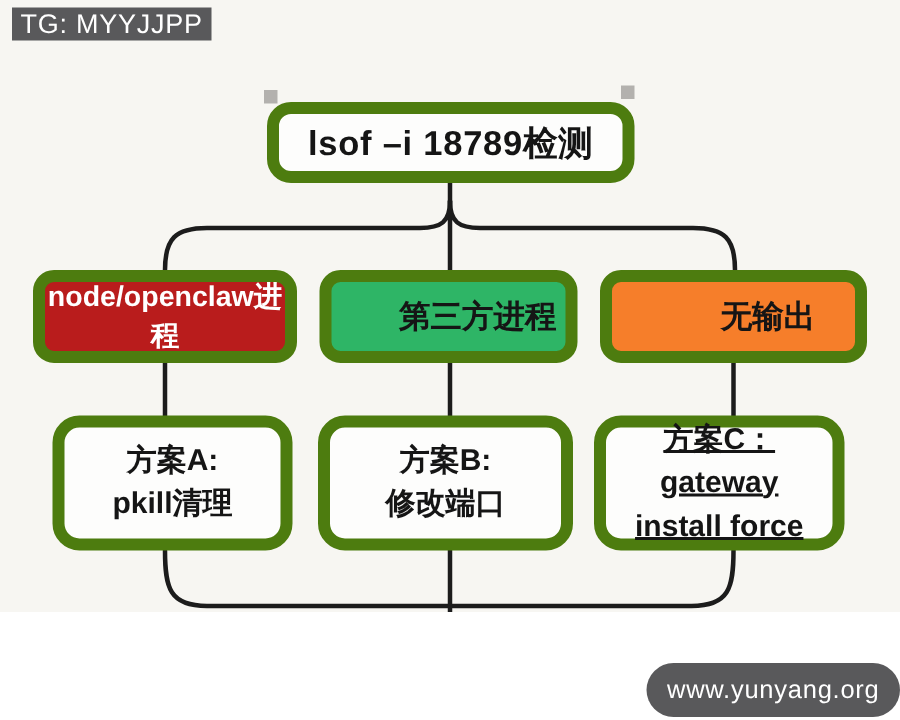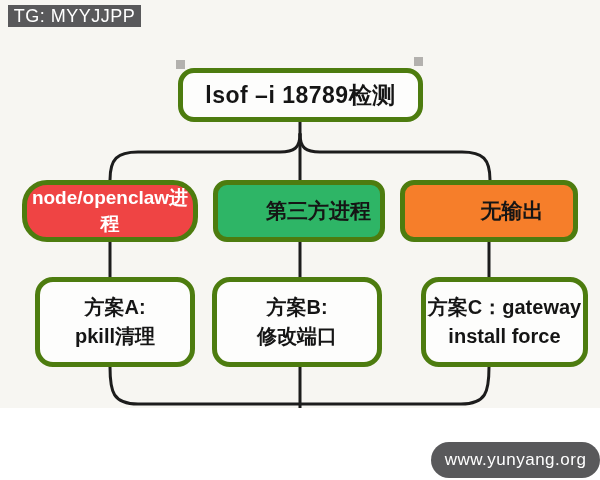--- a/index.html
+++ b/index.html
@@ -20,21 +20,21 @@
   }
 
   .node {
     position: absolute;
     z-index: 2;
     box-sizing: border-box;
     display: flex;
     align-items: center;
     justify-content: center;
     text-align: center;
-    border: 5px solid #4d7c0f;
+    border: 8px solid #4d7c0f;
     background: #fdfdfc;
     color: #151515;
     font-weight: bold;
   }
 
   .root-node {
     left: 178px; top: 68px;
     width: 245px; height: 54px;
     border-radius: 16px;
     font-size: 23px;
@@ -52,21 +52,21 @@
 
   .solution-node {
     top: 277px; height: 90px;
     border-radius: 18px;
     font-size: 20px;
     line-height: 1.45;
     flex-direction: column;
   }
   .solution-0 { left: 35px;  width: 160px; }
   .solution-1 { left: 212px; width: 170px; }
-  .solution-2 { left: 421px; width: 167px; }
+  .solution-2 { left: 396px; width: 167px; text-decoration: underline; }
 
   .handle {
     position: absolute;
     z-index: 3;
     width: 9px; height: 9px;
     background: #b3b1ae;
   }
   .handle-left  { left: 176px; top: 60px; }
   .handle-right { left: 414px; top: 57px; }
 
@@ -113,21 +113,21 @@
 
   <div class="badge badge-tg" style="background-color: rgb(89, 89, 91);">TG: MYYJJPP</div>
 
   <div class="handle handle-left"></div>
   <div class="handle handle-right"></div>
 
   <div class="node root-node">
     <span>lsof –i 18789检测</span>
   </div>
 
-  <div class="node branch-node branch-0" style="background-color: #ef4444; color: rgb(255, 255, 255); border-radius: 25px;">
+  <div class="node branch-node branch-0" style="background-color: #b91c1c; color: rgb(255, 255, 255);">
     <span>node/openclaw进程</span>
   </div>
 
   <div class="node branch-node branch-1" style="background-color: rgb(46, 181, 102); color: rgb(21, 21, 21);">
     <span>第三方进程</span>
   </div>
 
   <div class="node branch-node branch-2" style="background-color: rgb(246, 126, 42); color: rgb(21, 21, 21); padding-left: 46px;">
     <span>无输出</span>
   </div>

